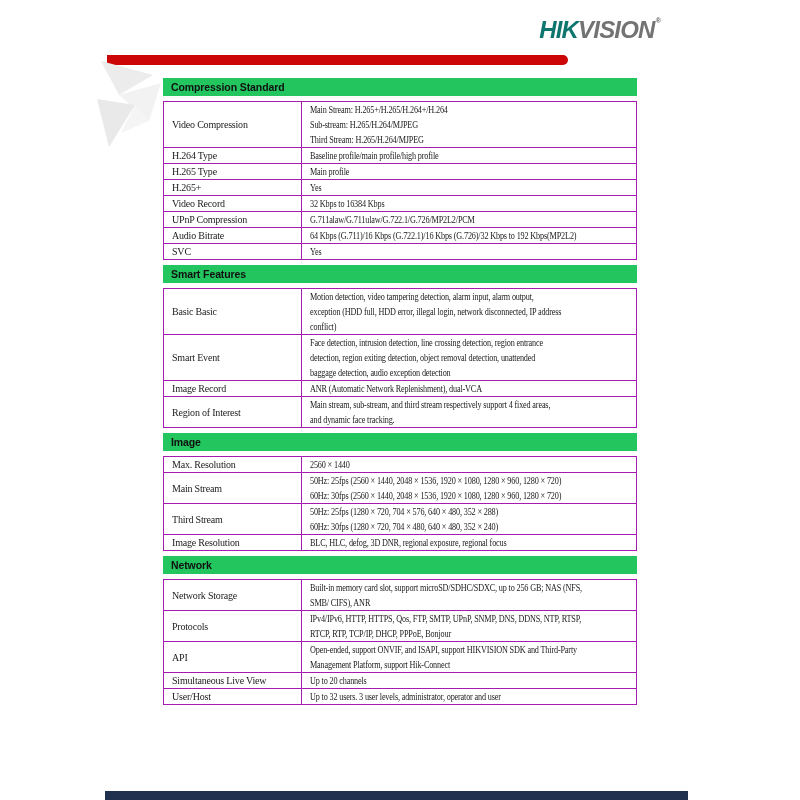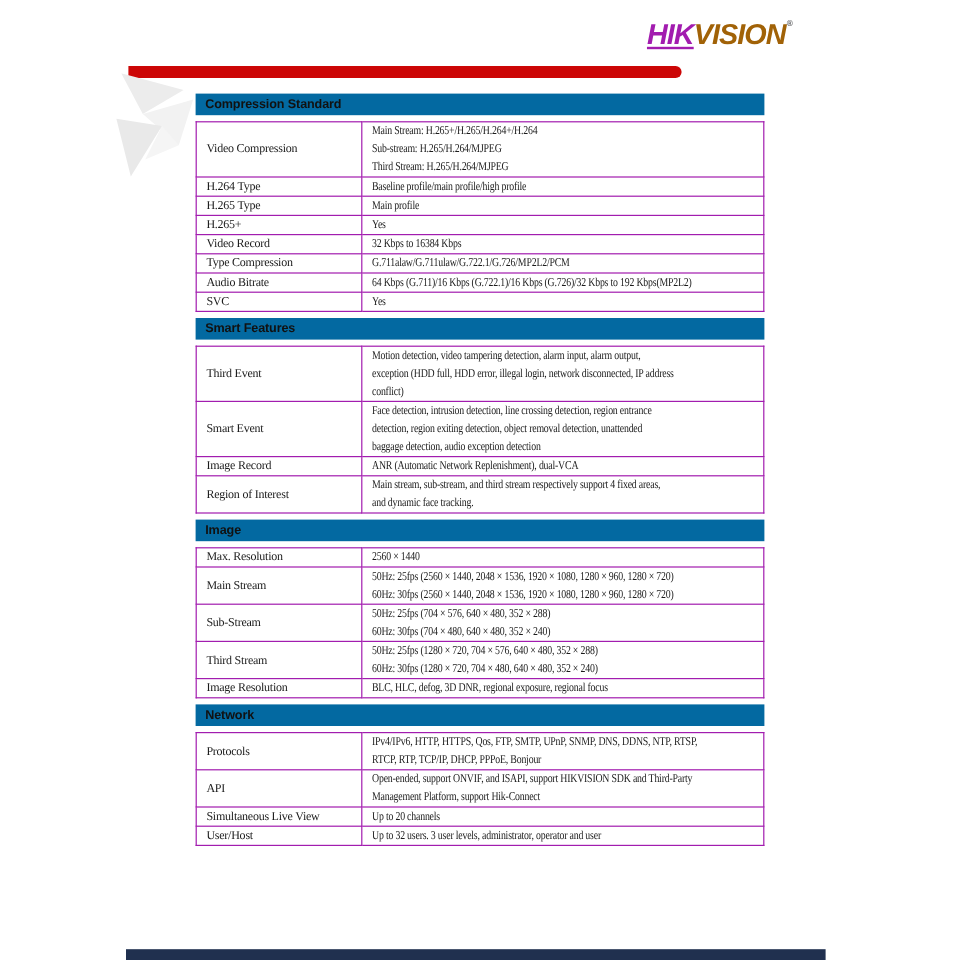--- a/index.html
+++ b/index.html
@@ -19,41 +19,41 @@
   .accent-bar{
     position:absolute;left:107px;top:55px;width:461px;height:10px;
     border-radius:0 5px 5px 0;
   }
   .watermark{position:absolute;left:91px;top:61px;width:82px;height:96px;}
   
   .footer-bar{position:absolute;left:105px;top:791px;width:583px;height:9px;}
   
   .spec-wrap{position:absolute;left:163px;top:78px;width:474px;font-size:10px;color:#1b1b1b;}
   .section-bar{
-    background:#0369a1;height:18px;line-height:18px;padding:0 8px;
+    background:#22c55e;height:18px;line-height:18px;padding:0 8px;
     margin:5px 0;font-weight:bold;font-size:10.5px;letter-spacing:-0.1px;color:#111;
   }
   .section-bar.first{margin-top:0;}
   table.spec{width:100%;border-collapse:collapse;table-layout:fixed;}
   table.spec td{
     border:1px solid #a21caf;vertical-align:middle;padding:0 8px;
     letter-spacing:-0.2px;line-height:15px;font-family:Liberation Serif, serif;
   }
   td.cell-label{width:121px;color:#1b1b1b;}
   td.cell-value{overflow:hidden;}
   td.cell-value .val{
     display:inline-block;white-space:pre;line-height:15px;
     width:122%;transform:scaleX(0.8197);transform-origin:0 50%;
   }
 </style>
 </head>
 <body>
 
 <div class="logo">
-  <span class="hik" style="color: #a21caf; text-decoration: underline;">HIK</span><span class="vision" style="color: #a16207; text-align: center;">VISION</span><span class="reg" style="color: rgb(89, 90, 92);">®</span>
+  <span class="hik" style="color: #0f766e;">HIK</span><span class="vision" style="color: #737373; text-align: center;">VISION</span><span class="reg" style="color: rgb(89, 90, 92);">®</span>
 </div>
 
 <div class="accent-bar" style="background: rgb(204, 6, 6);"></div>
 
 <svg class="watermark" viewBox="0 0 82 96" aria-hidden="true">
   <polygon points="10,0 62,14 28,34" fill="#ececec"></polygon>
   <polygon points="28,34 70,22 58,60" fill="#f2f2f2"></polygon>
   <polygon points="6,38 44,44 18,86" fill="#e9e9e9"></polygon>
   <polygon points="44,44 58,60 30,72" fill="#f5f5f5"></polygon>
 </svg>
@@ -78,38 +78,38 @@
         </tr>
         <tr>
           <td class="cell-label">H.265+</td>
           <td class="cell-value"><span class="val">Yes</span></td>
         </tr>
         <tr>
           <td class="cell-label">Video Record</td>
           <td class="cell-value"><span class="val">32 Kbps to 16384 Kbps</span></td>
         </tr>
         <tr>
-          <td class="cell-label">Type Compression</td>
+          <td class="cell-label">UPnP Compression</td>
           <td class="cell-value"><span class="val">G.711alaw/G.711ulaw/G.722.1/G.726/MP2L2/PCM</span></td>
         </tr>
         <tr>
           <td class="cell-label">Audio Bitrate</td>
           <td class="cell-value"><span class="val">64 Kbps (G.711)/16 Kbps (G.722.1)/16 Kbps (G.726)/32 Kbps to 192 Kbps(MP2L2)</span></td>
         </tr>
         <tr>
           <td class="cell-label">SVC</td>
           <td class="cell-value"><span class="val">Yes</span></td>
         </tr>
       </tbody>
     </table>
     <div class="section-bar">Smart Features</div>
     <table class="spec">
       <tbody>
         <tr>
-          <td class="cell-label">Third Event</td>
+          <td class="cell-label">Basic Basic</td>
           <td class="cell-value"><span class="val">Motion detection, video tampering detection, alarm input, alarm output,
 exception (HDD full, HDD error, illegal login, network disconnected, IP address
 conflict)</span></td>
         </tr>
         <tr>
           <td class="cell-label">Smart Event</td>
           <td class="cell-value"><span class="val">Face detection, intrusion detection, line crossing detection, region entrance
 detection, region exiting detection, object removal detection, unattended
 baggage detection, audio exception detection</span></td>
         </tr>
@@ -130,38 +130,38 @@
         <tr>
           <td class="cell-label">Max. Resolution</td>
           <td class="cell-value"><span class="val">2560 × 1440</span></td>
         </tr>
         <tr>
           <td class="cell-label">Main Stream</td>
           <td class="cell-value"><span class="val">50Hz: 25fps (2560 × 1440, 2048 × 1536, 1920 × 1080, 1280 × 960, 1280 × 720)
 60Hz: 30fps (2560 × 1440, 2048 × 1536, 1920 × 1080, 1280 × 960, 1280 × 720)</span></td>
         </tr>
         <tr>
-          <td class="cell-label">Sub-Stream</td>
-          <td class="cell-value"><span class="val">50Hz: 25fps (704 × 576, 640 × 480, 352 × 288)
-60Hz: 30fps (704 × 480, 640 × 480, 352 × 240)</span></td>
-        </tr>
-        <tr>
           <td class="cell-label">Third Stream</td>
           <td class="cell-value"><span class="val">50Hz: 25fps (1280 × 720, 704 × 576, 640 × 480, 352 × 288)
 60Hz: 30fps (1280 × 720, 704 × 480, 640 × 480, 352 × 240)</span></td>
         </tr>
         <tr>
           <td class="cell-label">Image Resolution</td>
           <td class="cell-value"><span class="val">BLC, HLC, defog, 3D DNR, regional exposure, regional focus</span></td>
         </tr>
       </tbody>
     </table>
     <div class="section-bar">Network</div>
     <table class="spec">
       <tbody>
+        <tr>
+          <td class="cell-label">Network Storage</td>
+          <td class="cell-value"><span class="val">Built-in memory card slot, support microSD/SDHC/SDXC, up to 256 GB; NAS (NFS,
+SMB/ CIFS), ANR</span></td>
+        </tr>
         <tr>
           <td class="cell-label">Protocols</td>
           <td class="cell-value"><span class="val">IPv4/IPv6, HTTP, HTTPS, Qos, FTP, SMTP, UPnP, SNMP, DNS, DDNS, NTP, RTSP,
 RTCP, RTP, TCP/IP, DHCP, PPPoE, Bonjour</span></td>
         </tr>
         <tr>
           <td class="cell-label">API</td>
           <td class="cell-value"><span class="val">Open-ended, support ONVIF, and ISAPI, support HIKVISION SDK and Third-Party
 Management Platform, support Hik-Connect</span></td>
         </tr>

